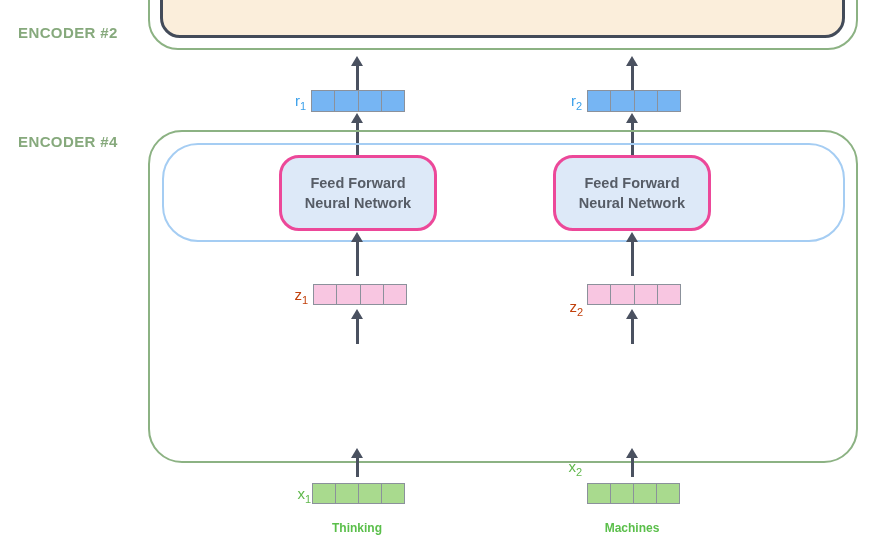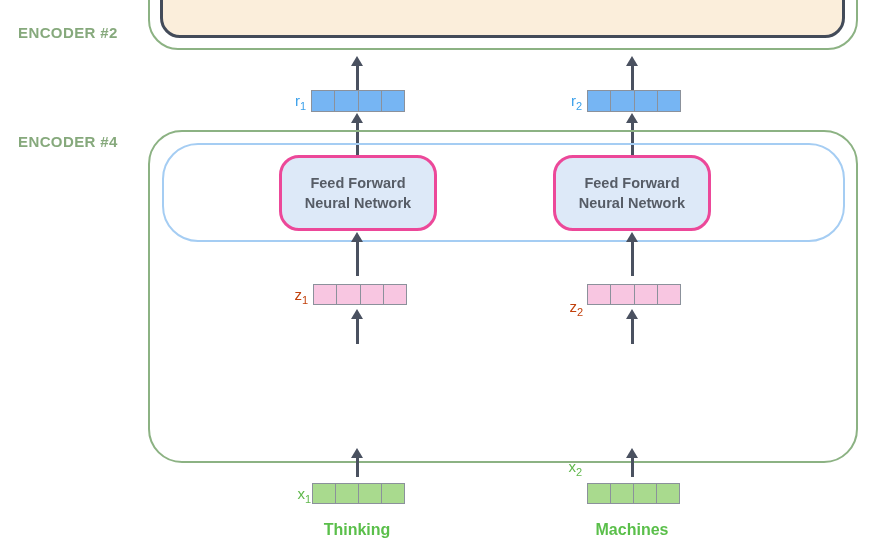--- a/index.html
+++ b/index.html
@@ -43,21 +43,21 @@
   .vec-label{
     position:absolute;width:36px;text-align:right;font-size:15px;font-weight:normal;
   }
   .vec-label sub{font-size:11px;}
   .vec-label.r{color:#3ba0ea;}
   .vec-label.z{color:#c2410c;}
   .vec-label.x{color:#61b84d;}
   
   .word{
     position:absolute;width:120px;text-align:center;
-    color:#5abf4a;font-size:16px;font-weight:bold;
+    color:#5abf4a;font-size:12px;font-weight:bold;
   }
   
   .arrow{position:absolute;width:12px;}
   .arrow .head{
     position:absolute;top:0;left:0;width:0;height:0;
     border-left:6px solid transparent;border-right:6px solid transparent;
     border-bottom:10px solid #4a5160;
   }
   .arrow .line{
     position:absolute;left:4.5px;top:8px;bottom:0;width:3px;background:#4a5160;

